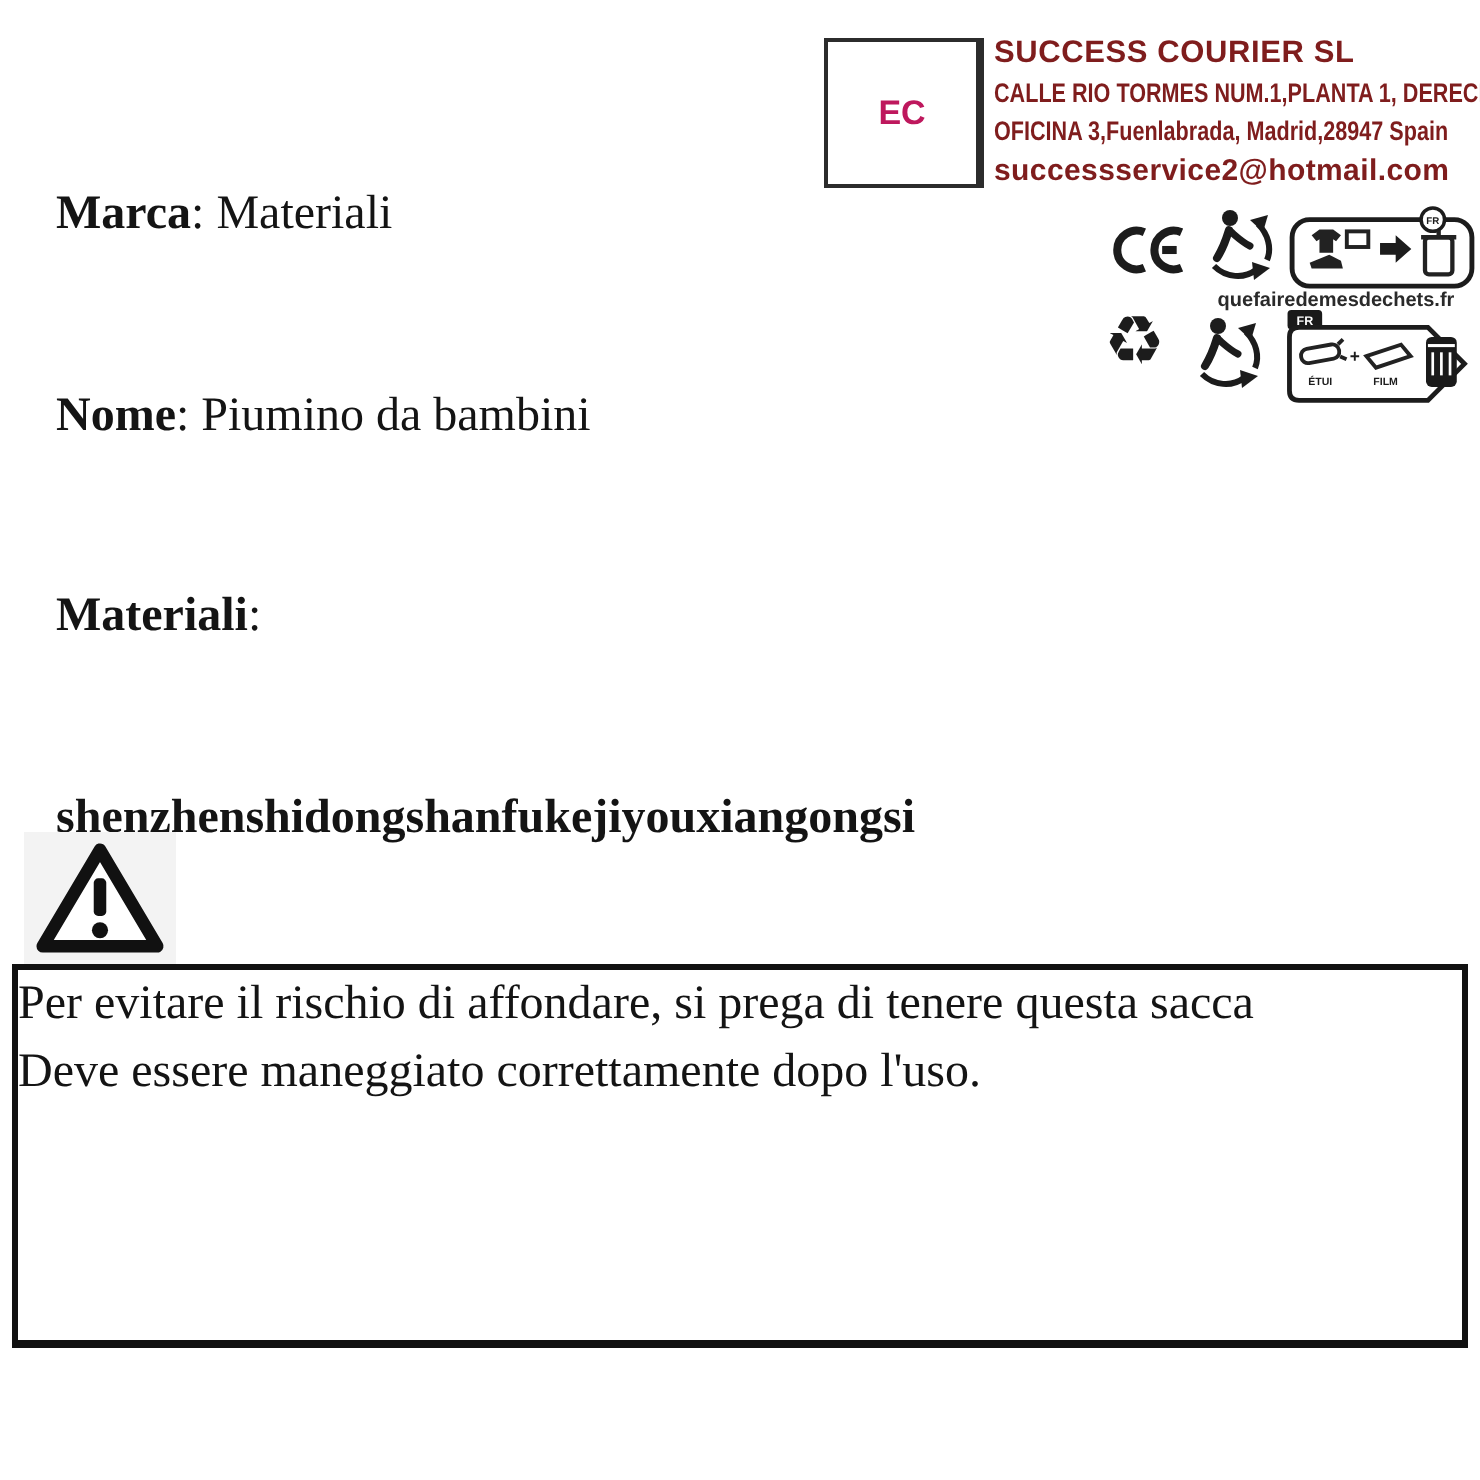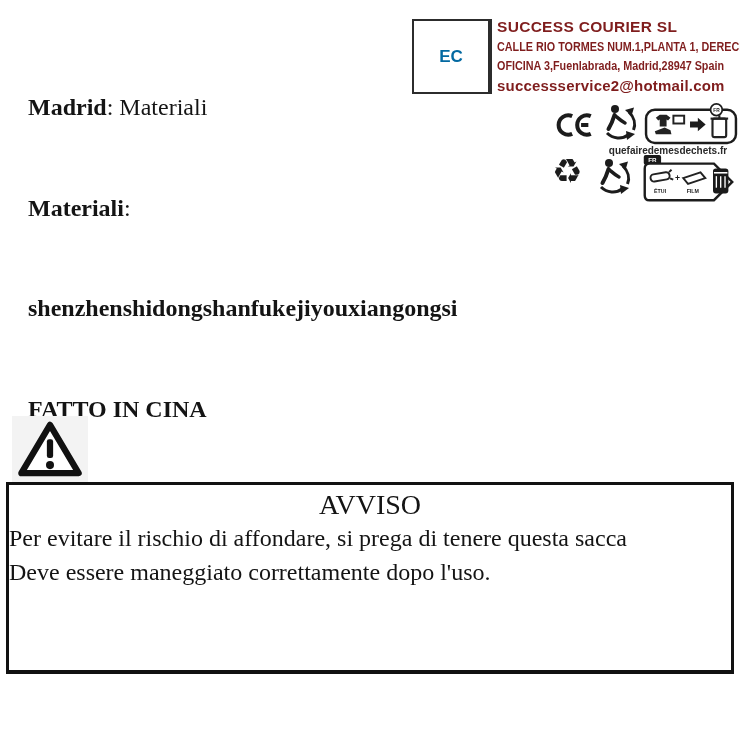--- a/index.html
+++ b/index.html
@@ -16,21 +16,21 @@
   .info .b{font-weight:bold;}
   .line{height:33.5px;}
   
   .ecrep{
     position:absolute;left:412px;top:19px;width:80px;height:75px;
     border:2.5px solid #2c2c2c;box-sizing:border-box;display:flex;
     background:#fff;
   }
   .ecrep .cell{
     flex:1;display:flex;align-items:center;justify-content:center;
-    font-family:"Liberation Sans", sans-serif;font-weight:bold;font-size:17px;color:#0369a1;
+    font-family:"Liberation Sans", sans-serif;font-weight:bold;font-size:17px;color:#be185d;
   }
   .ecrep .cell:first-child{border-right:2.5px solid #2c2c2c;}
   
   .eurep{
     position:absolute;left:497px;top:17px;width:243px;
     font-family:"Liberation Sans", sans-serif;font-weight:bold;color:#7f1d1d;
   }
   .eurep .l1{font-size:15.5px;line-height:20px;letter-spacing:.3px;}
   .eurep .l2,.eurep .l3{
     font-size:13.5px;line-height:19px;white-space:nowrap;
@@ -69,21 +69,22 @@
   }
   .avviso .wline{
     font-size:24px;line-height:34px;white-space:pre;overflow:visible;
   }
   svg{display:block;}
 </style>
 </head>
 <body>
 
 <div class="info">
-  <div class="line"><span class="b">Madrid</span><span>: Materiali</span></div>
+  <div class="line"><span class="b">Marca</span><span>: Materiali</span></div>
+  <div class="line"><span class="b">Nome</span><span>: Piumino da bambini</span></div>
   <div class="line"><span class="b">Materiali</span><span>:</span></div>
   <div class="line b">shenzhenshidongshanfukejiyouxiangongsi</div>
   <div class="line b">FATTO IN CINA</div>
   <div class="line"><span class="b">Indirizzo</span><span>:</span></div>
   
   
   
   
   
 </div>
@@ -170,16 +171,15 @@
 
 <div class="warnwrap">
   <svg width="68" height="62" viewBox="0 0 76 68">
     <path d="M38 7 L70 61 H6 Z" fill="#fff" stroke="#111" stroke-width="7" stroke-linejoin="round"></path>
     <rect x="34.5" y="23" width="7" height="21" rx="2.5" fill="#111"></rect>
     <circle cx="38" cy="52" r="4.5" fill="#111"></circle>
   </svg>
 </div>
 
 <div class="avviso">
-  <div class="title">AVVISO</div>
   <div class="wline">Per evitare il rischio di affondare, si prega di tenere questa sacca</div>
   <div class="wline">Deve essere maneggiato correttamente dopo l'uso.</div>
 </div>
 
 </body></html>

